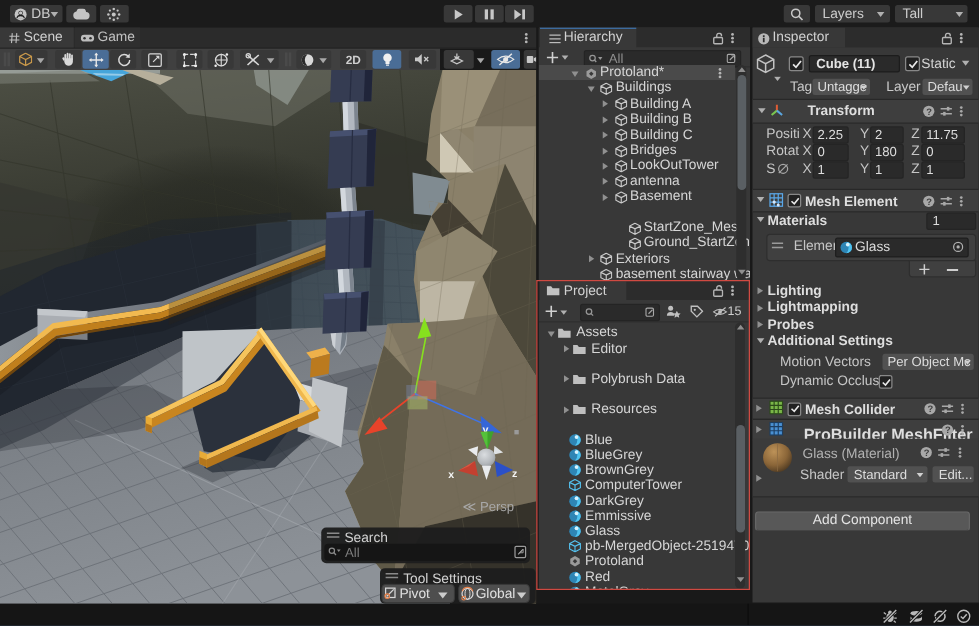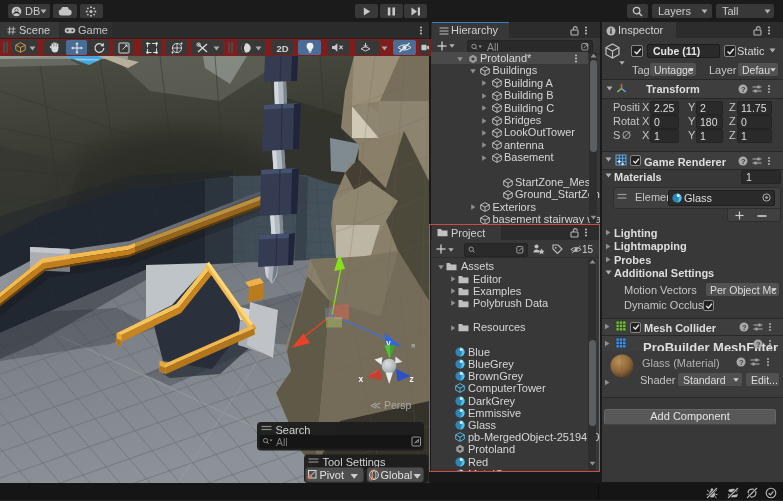--- a/index.html
+++ b/index.html
@@ -156,21 +156,21 @@
     </svg>
  <div class="lbl" style="left:78px;top:2px;color:#c2c2c2">Game</div>
  <svg class="p" style="left:419px;top:4px" width="4" height="9">
       <g fill="#b5b5b5">
         <circle cx="2" cy="1.5" r="1.1"></circle>
         <circle cx="2" cy="4.5" r="1.1"></circle>
         <circle cx="2" cy="7.5" r="1.1"></circle>
       </g>
     </svg>
 </div>
-<div class="p" style="left:0;top:39px;width:440px;height:17px;background:#7f1d1d">
+<div class="p" style="left:0;top:39px;width:352px;height:17px;background:#404040">
  <div class="p" style="left:3px;top:3px;width:2px;height:11px;background:#4a4a4a"></div>
  <div class="p" style="left:6px;top:3px;width:2px;height:11px;background:#4a4a4a"></div>
  <div class="btn" style="left:12px;top:1px;width:26px;height:15px"></div>
  <svg class="p" style="left:15px;top:3px" width="11" height="11" viewBox="0 0 10 10">
       <path d="M5 0.6 L9.3 2.9 L9.3 7.1 L5 9.4 L0.7 7.1 L0.7 2.9 Z M0.7 2.9 L5 5.1 L9.3 2.9 M5 5.1 L5 9.4" fill="none" stroke="#c8984a" stroke-width="0.9"></path>
     </svg>
  <svg class="p" style="left:29px;top:7px" width="7" height="5">
       <path d="M0.5 0.5 L6.5 0.5 L3.5 4.5Z" fill="#a8a8a8"></path>
     </svg>
  <div class="btn" style="left:44px;top:1px;width:21px;height:15px"></div>
@@ -851,29 +851,20 @@
     </div>
 <div class="row" style="left:0;top:47.5px;width:157px">
       <svg class="ic" style="left:18px;top:2.6px" width="8" height="8">
         <use href="#arrR"></use>
       </svg>
       <svg class="ic" style="left:27px;top:2px;color:#bfbfbf" width="11" height="9">
         <use href="#folder"></use>
       </svg>
       <span style="position:absolute;left:42px;top:0">Editor</span>
     </div>
-<div class="row" style="left:0;top:59.7px;width:157px">
-      <svg class="ic" style="left:18px;top:2.6px" width="8" height="8">
-        <use href="#arrR"></use>
-      </svg>
-      <svg class="ic" style="left:27px;top:2px;color:#bfbfbf" width="11" height="9">
-        <use href="#folder"></use>
-      </svg>
-      <span style="position:absolute;left:42px;top:0">Examples</span>
-    </div>
 <div class="row" style="left:0;top:71.9px;width:157px">
       <svg class="ic" style="left:18px;top:2.6px" width="8" height="8">
         <use href="#arrR"></use>
       </svg>
       <svg class="ic" style="left:27px;top:2px;color:#bfbfbf" width="11" height="9">
         <use href="#folder"></use>
       </svg>
       <span style="position:absolute;left:42px;top:0">Polybrush Data</span>
     </div>
 <div class="row" style="left:0;top:96.3px;width:157px">
@@ -1106,21 +1097,21 @@
         <line x1="4.3" y1="1" x2="4.3" y2="11"></line>
         <line x1="7.6" y1="1" x2="7.6" y2="11"></line>
       </g>
       <circle cx="4.3" cy="7.6" r="1.3" fill="#d8e8f8"></circle>
       <circle cx="7.6" cy="10" r="1.2" fill="#d8e8f8"></circle>
     </svg>
  <div class="p" style="left:28px;top:133px;width:9px;height:9px;background:#212121;border:1px solid #888;border-radius:2px"></div>
  <svg class="p" style="left:29.5px;top:134.5px" width="8" height="8">
       <path d="M1.2 4 L3.4 6 L7 1.6" fill="none" stroke="#e8e8e8" stroke-width="1.3"></path>
     </svg>
- <div class="lbl bold" style="left:42px;top:134px">Game Renderer</div>
+ <div class="lbl bold" style="left:42px;top:134px">Mesh Element</div>
  <svg class="p" style="left:136px;top:133.5px" width="10" height="10" viewBox="0 0 10 10">
       <circle cx="5" cy="5" r="4.5" fill="#a8a8a8"></circle>
       <text x="3" y="7.8" font-size="7.5" fill="#3e3e3e" font-weight="bold">?</text>
     </svg>
  <svg class="p" style="left:150px;top:133.5px" width="10" height="10" viewBox="0 0 10 10">
       <g stroke="#a8a8a8" stroke-width="1.1">
         <line x1="0.5" y1="3" x2="9.5" y2="3"></line>
         <line x1="0.5" y1="7" x2="9.5" y2="7"></line>
       </g>
       <rect x="5.5" y="1.5" width="2" height="3" fill="#a8a8a8"></rect>

